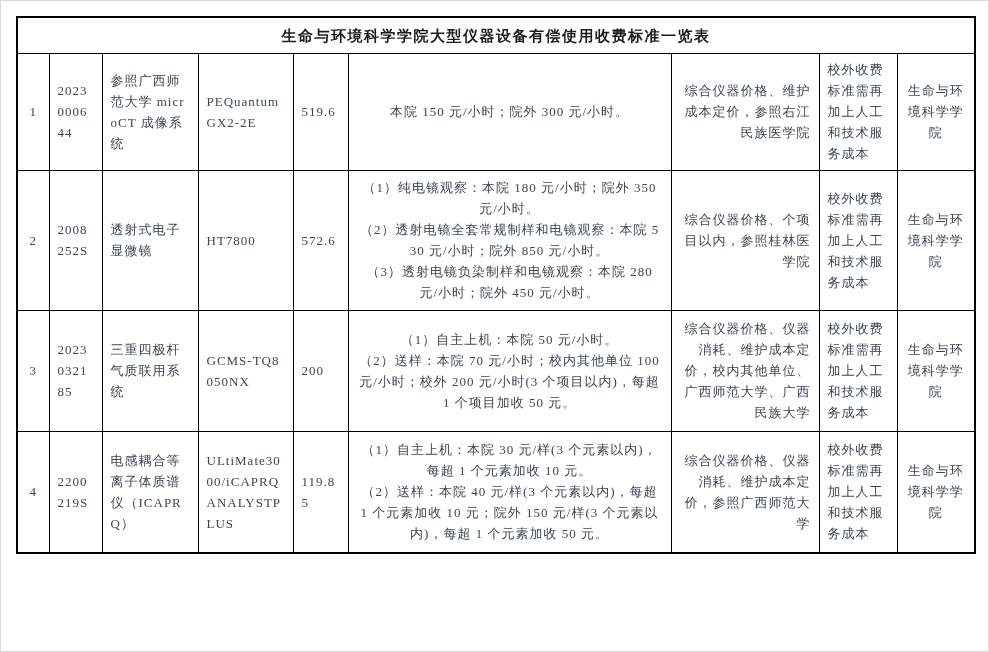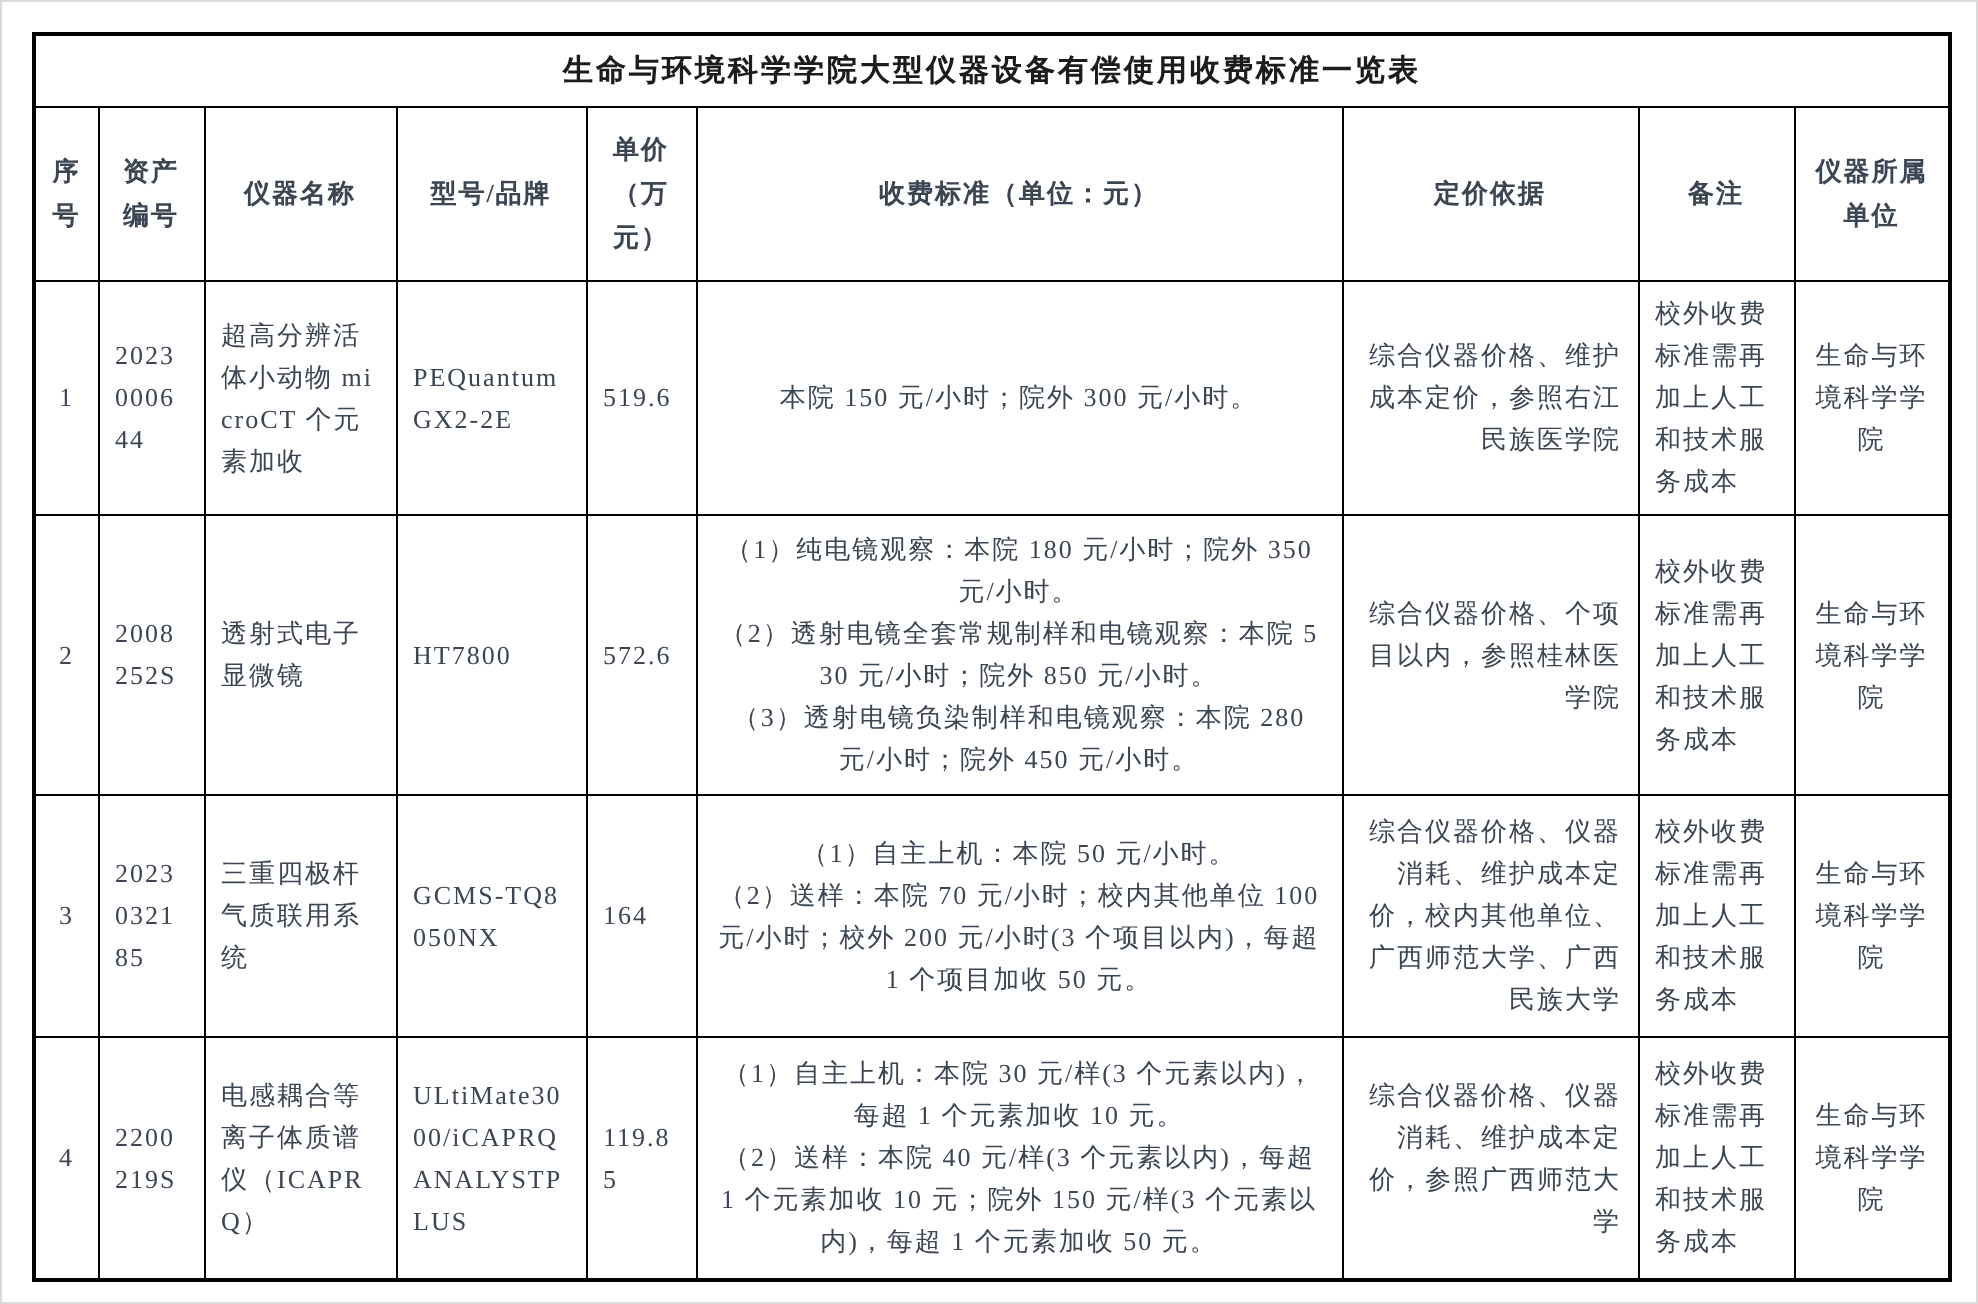--- a/index.html
+++ b/index.html
@@ -84,36 +84,25 @@
       <col style="width:148px">
         <col style="width:78px">
         <col style="width:78px">
     </colgroup>
 
     <tbody>
         <tr class="h-title">
       <th class="title-cell" colspan="9">生命与环境科学学院大型仪器设备有偿使用收费标准一览表</th>
     </tr>
 
-    <tr class="h-head">
-      <th class="col-header c-index">序号</th>
-      <th class="col-header">资产编号</th>
-      <th class="col-header">仪器名称</th>
-      <th class="col-header">型号/品牌</th>
-      <th class="col-header c-price">单价（万元）</th>
-      <th class="col-header">收费标准（单位：元）</th>
-      <th class="col-header">定价依据</th>
-      <th class="col-header">备注</th>
-      <th class="col-header c-owner">仪器所属单位</th>
-    </tr>
 
     <tr class="h-r1">
       <td class="c-index">1</td>
       <td class="c-asset">2023000644</td>
-      <td class="c-name">超高分辨活体小动物 microCT 个元素加收</td>
+      <td class="c-name">参照广西师范大学 microCT 成像系统</td>
       <td class="c-model">PEQuantumGX2-2E</td>
       <td class="c-price">519.6</td>
       <td class="c-fee">本院 150 元/小时；院外 300 元/小时。</td>
       <td class="c-basis">综合仪器价格、维护成本定价，参照右江民族医学院</td>
       <td class="c-remark">校外收费标准需再加上人工和技术服务成本</td>
       <td class="c-owner">生命与环境科学学院</td>
     </tr>
 
     <tr class="h-r2">
       <td class="c-index">2</td>
@@ -127,21 +116,21 @@
       <td class="c-basis">综合仪器价格、个项目以内，参照桂林医学院</td>
       <td class="c-remark">校外收费标准需再加上人工和技术服务成本</td>
       <td class="c-owner">生命与环境科学学院</td>
     </tr>
 
     <tr class="h-r3">
       <td class="c-index">3</td>
       <td class="c-asset">2023032185</td>
       <td class="c-name">三重四极杆气质联用系统</td>
       <td class="c-model">GCMS-TQ8050NX</td>
-      <td class="c-price">164</td>
+      <td class="c-price">200</td>
       <td class="c-fee">（1）自主上机：本院 50 元/小时。
 （2）送样：本院 70 元/小时；校内其他单位 100 元/小时；校外 200 元/小时(3 个项目以内)，每超 1 个项目加收 50 元。</td>
       <td class="c-basis">综合仪器价格、仪器消耗、维护成本定价，校内其他单位、广西师范大学、广西民族大学</td>
       <td class="c-remark">校外收费标准需再加上人工和技术服务成本</td>
       <td class="c-owner">生命与环境科学学院</td>
     </tr>
 
     <tr class="h-r4">
       <td class="c-index">4</td>
       <td class="c-asset">2200219S</td>

